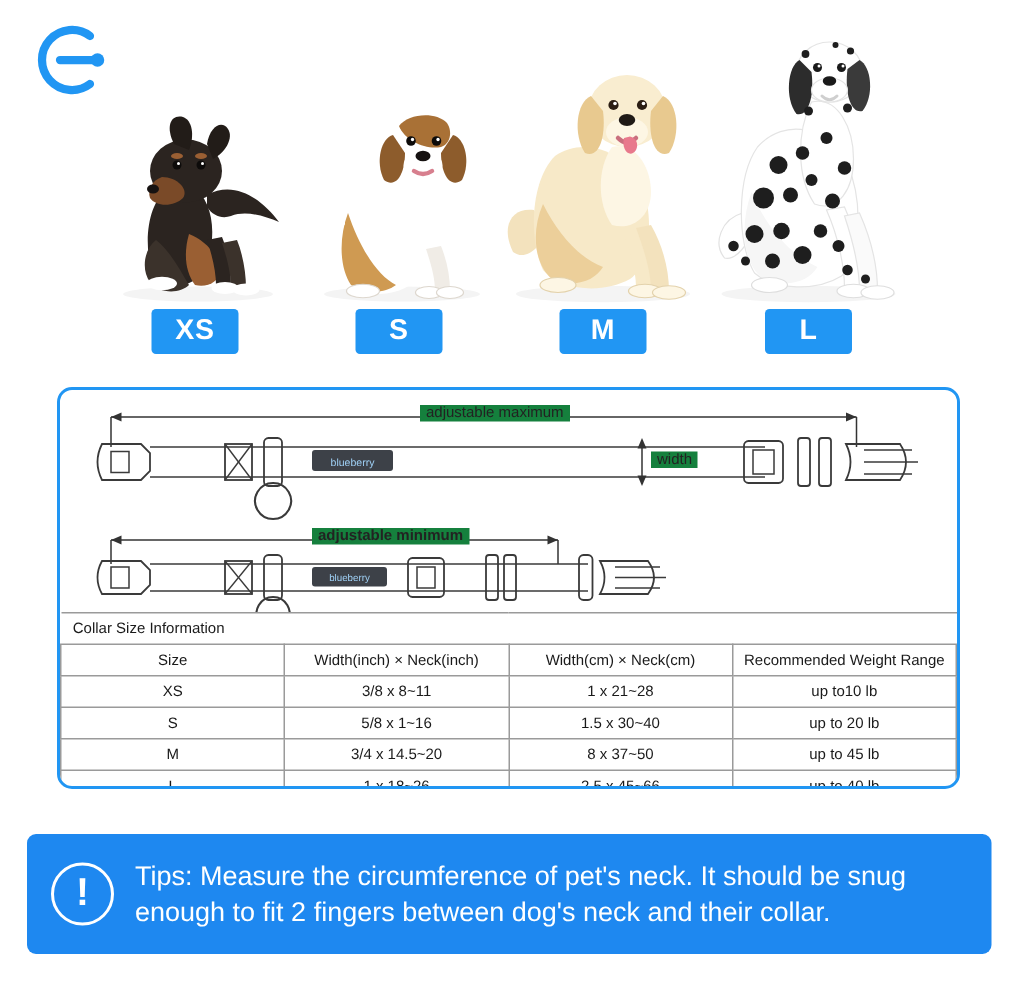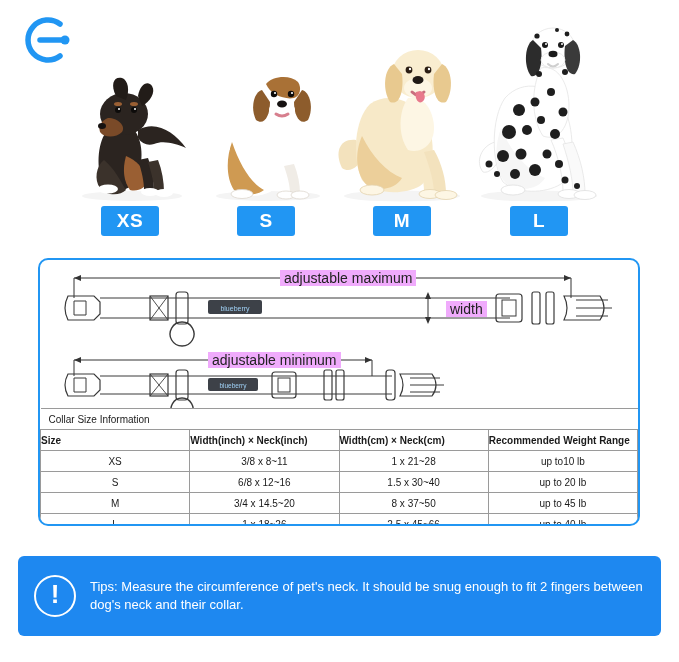--- a/index.html
+++ b/index.html
@@ -75,23 +75,23 @@
     box-sizing: border-box;
     overflow: hidden;
   }
   .diagram {
     position: relative;
     width: 100%;
     height: 148px;
   }
   .dim-label {
     position: absolute;
-    font-size: 14px;
+    font-size: 10px;
     color: #222;
-    background: #f0abfc;
+    background: #15803d;
     padding: 0 4px;
     white-space: nowrap;
   }
 
   
   table.size-table {
     border-collapse: collapse;
     width: 100%;
     font-size: 10px;
     table-layout: fixed;
@@ -103,21 +103,21 @@
     font-weight: normal;
     color: #1a1a1a;
     height: 14px;
   }
   table.size-table .title-cell {
     text-align: left;
     padding-left: 8px;
     border-left: none;
     border-right: none;
   }
-  table.size-table tr.header-row td { text-align: left; font-weight: bold; }
+  table.size-table tr.header-row td { text-align: center; }
   .col-size { width: 50px; }
   .col-in   { width: 190px; }
   .col-cm   { width: 185px; }
 
   
   .tips {
     position: absolute;
     left: 18px;
     top: 556px;
     width: 643px;
@@ -137,21 +137,21 @@
     border-radius: 50%;
     color: #ffffff;
     font-size: 26px;
     font-weight: bold;
     line-height: 34px;
     text-align: center;
     margin-right: 14px;
   }
   .tips-text {
     color: #ffffff;
-    font-size: 13px;
+    font-size: 18px;
     line-height: 1.35;
   }
 </style>
 </head>
 <body>
 
 <div class="page">
 
   <div class="logo">
     <svg width="60" height="60" viewBox="0 0 60 60">
@@ -405,22 +405,22 @@
         <rect x="284" y="110" width="8" height="30" rx="2" fill="none" stroke="#3a3a3a" stroke-width="1.2"></rect>
         <rect x="296" y="110" width="8" height="30" rx="2" fill="none" stroke="#3a3a3a" stroke-width="1.2"></rect>
         <rect x="346" y="110" width="9" height="30" rx="3" fill="none" stroke="#3a3a3a" stroke-width="1.2"></rect>
         <path d="M360 114 L392 114 Q400 125 392 136 L360 136 Q366 125 360 114 Z" fill="none" stroke="#3a3a3a" stroke-width="1.2"></path>
         <line x1="370" y1="118" x2="400" y2="118" stroke="#3a3a3a" stroke-width="1"></line>
         <line x1="370" y1="125" x2="404" y2="125" stroke="#3a3a3a" stroke-width="1"></line>
         <line x1="370" y1="132" x2="400" y2="132" stroke="#3a3a3a" stroke-width="1"></line>
       </svg>
 
       <div class="dim-label" style="left:240px; top:10px;">adjustable maximum</div>
-      <div class="dim-label" style="left:168px; top:92px;">adjustable minimum</div>
-      <div class="dim-label" style="left:394px; top:41px;margin-left:12px;">width</div>
+      <div class="dim-label" style="left:168px; top:92px;font-weight:bold;">adjustable minimum</div>
+      <div class="dim-label" style="left:394px; top:41px;">width</div>
     </div>
 
     <table class="size-table">
       <tbody>
           <tr>
         <td class="title-cell" colspan="4">Collar Size Information</td>
       </tr>
       <tr class="header-row">
         <td class="col-size">Size</td>
         <td class="col-in">Width(inch)  ×  Neck(inch)</td>
@@ -428,21 +428,21 @@
         <td>Recommended Weight Range</td>
       </tr>
       <tr>
         <td>XS</td>
         <td>3/8 x 8~11</td>
         <td>1 x 21~28</td>
         <td>up to10 lb</td>
       </tr>
       <tr>
         <td>S</td>
-        <td>6/8 x 12~16</td>
+        <td>5/8 x 1~16</td>
         <td>1.5 x 30~40</td>
         <td>up to 20 lb</td>
       </tr>
       <tr>
         <td>M</td>
         <td>3/4 x 14.5~20</td>
         <td>8 x 37~50</td>
         <td>up to 45 lb</td>
       </tr>
       <tr>

